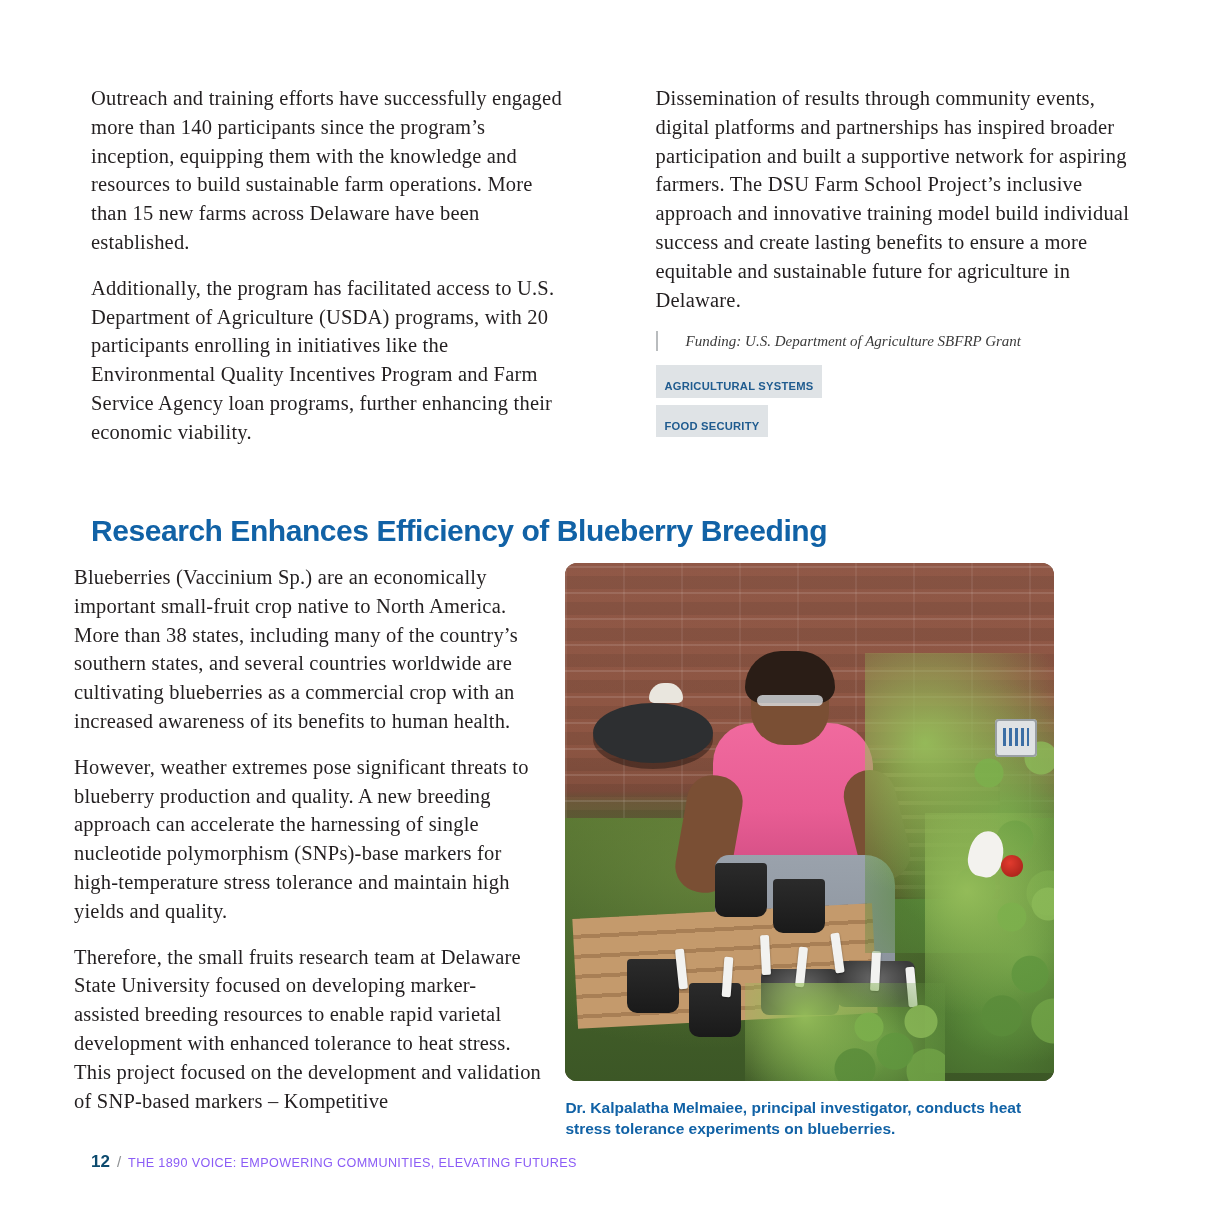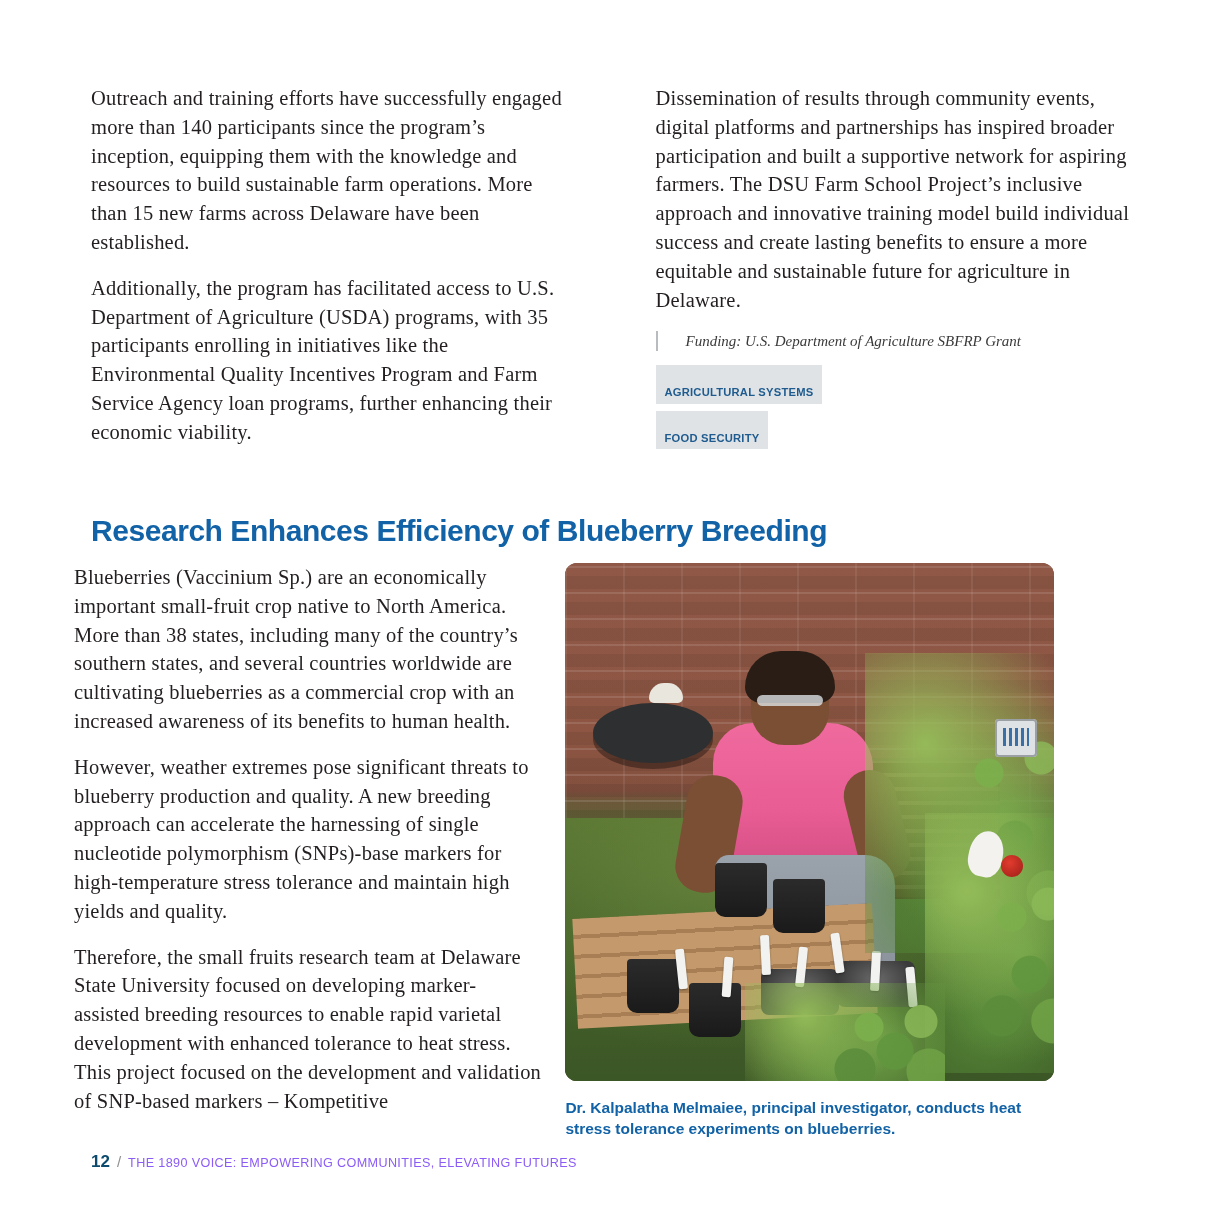--- a/index.html
+++ b/index.html
@@ -58,21 +58,21 @@
 
   .tags { margin-top: 4px; }
   .tag {
     display: inline-block;
     background: #dfe3e6;
     color: #1f5b8f;
     font-family: "Liberation Sans", sans-serif;
     font-weight: bold;
     font-size: 11.2px;
     letter-spacing: 0.02em;
-    padding: 22px 9px 5px 9px;
+    padding: 16px 9px 5px 9px;
     margin-bottom: 7px;
     line-height: 1;
   }
   .tag-row { display: block; }
 
   
   .section-heading {
     position: absolute;
     left: 91px;
     top: 514px;
@@ -293,21 +293,21 @@
   }
 </style>
 </head>
 <body>
 
 <div class="page">
 
   <div class="top-cols">
     <div class="col left">
       <p class="body">Outreach and training efforts have successfully engaged more than 140 participants since the program’s inception, equipping them with the knowledge and resources to build sustainable farm operations. More than 15 new farms across Delaware have been established.</p>
-      <p class="body">Additionally, the program has facilitated access to U.S. Department of Agriculture (USDA) programs, with 35 participants enrolling in initiatives like the Environmental Quality Incentives Program and Farm Service Agency loan programs, further enhancing their economic viability.</p>
+      <p class="body">Additionally, the program has facilitated access to U.S. Department of Agriculture (USDA) programs, with 20 participants enrolling in initiatives like the Environmental Quality Incentives Program and Farm Service Agency loan programs, further enhancing their economic viability.</p>
     </div>
     <div class="col right">
       <p class="body">Dissemination of results through community events, digital platforms and partnerships has inspired broader participation and built a supportive network for aspiring farmers. The DSU Farm School Project’s inclusive approach and innovative training model build individual success and create lasting benefits to ensure a more equitable and sustainable future for agriculture in Delaware.</p>
       <div class="funding">Funding: U.S. Department of Agriculture SBFRP Grant</div>
       <div class="tags">
         <span class="tag-row"><span class="tag">AGRICULTURAL SYSTEMS</span></span>
         <span class="tag-row"><span class="tag">FOOD SECURITY</span></span>
       </div>
     </div>
   </div>

